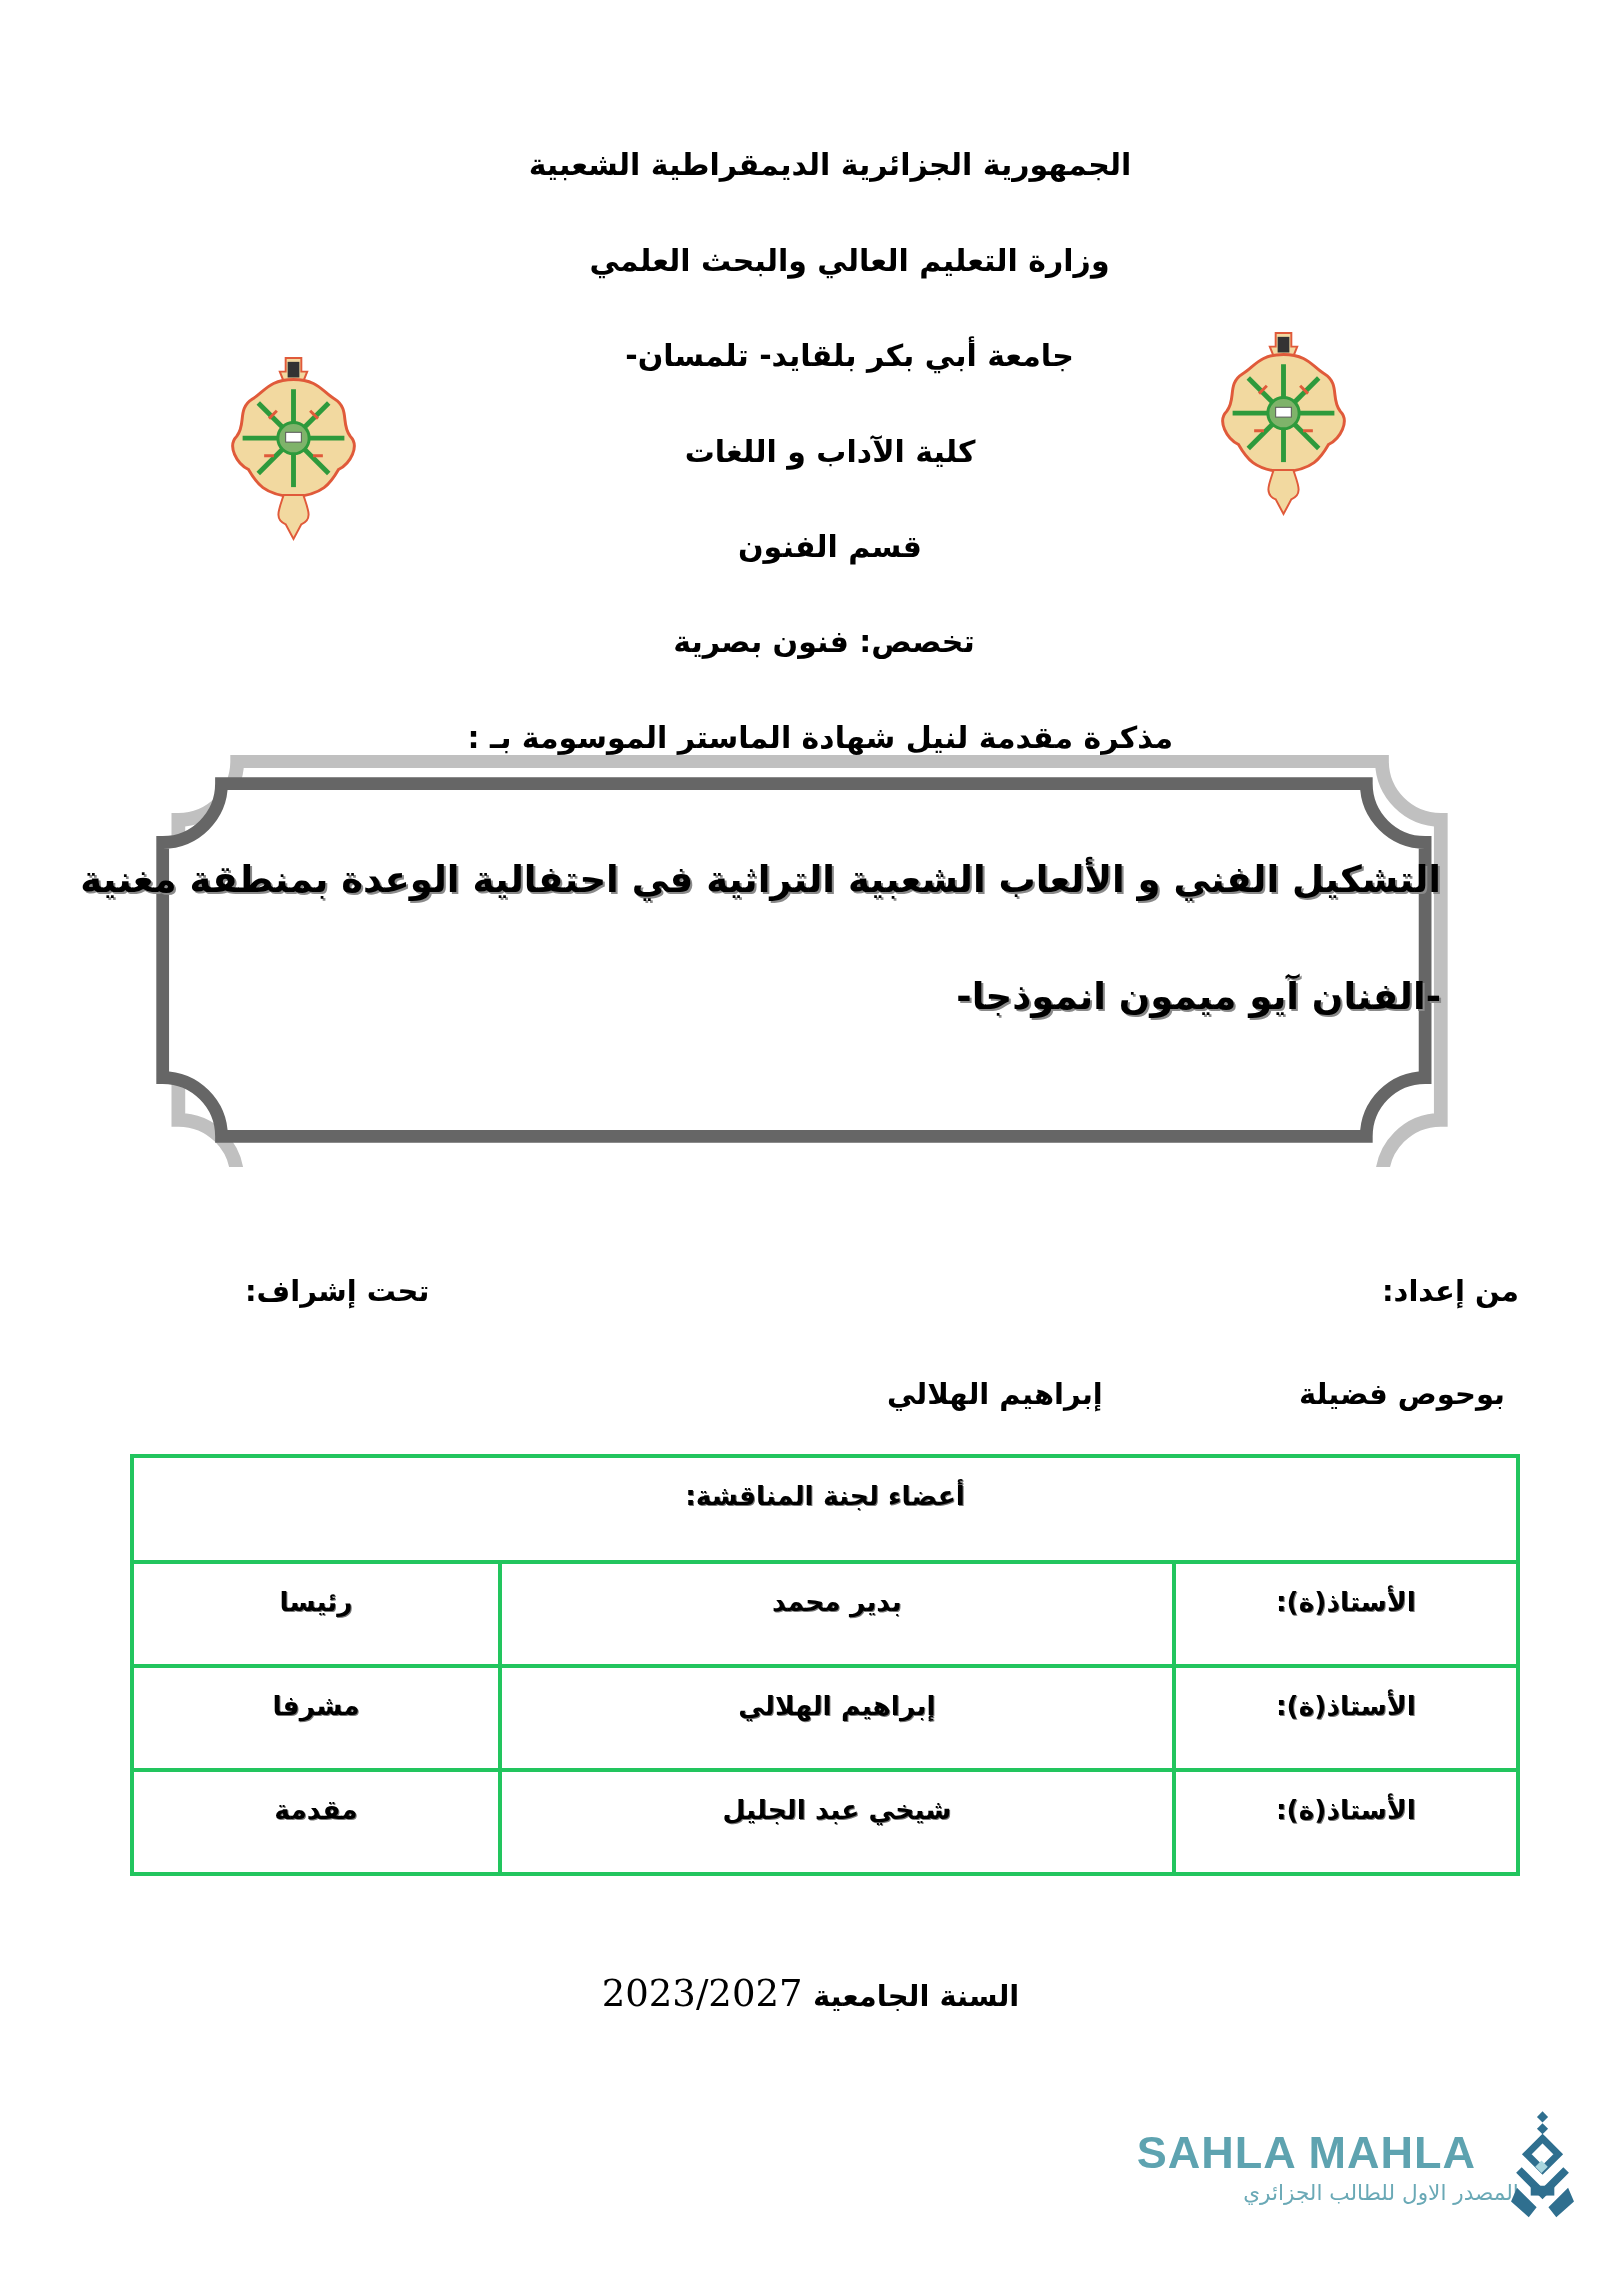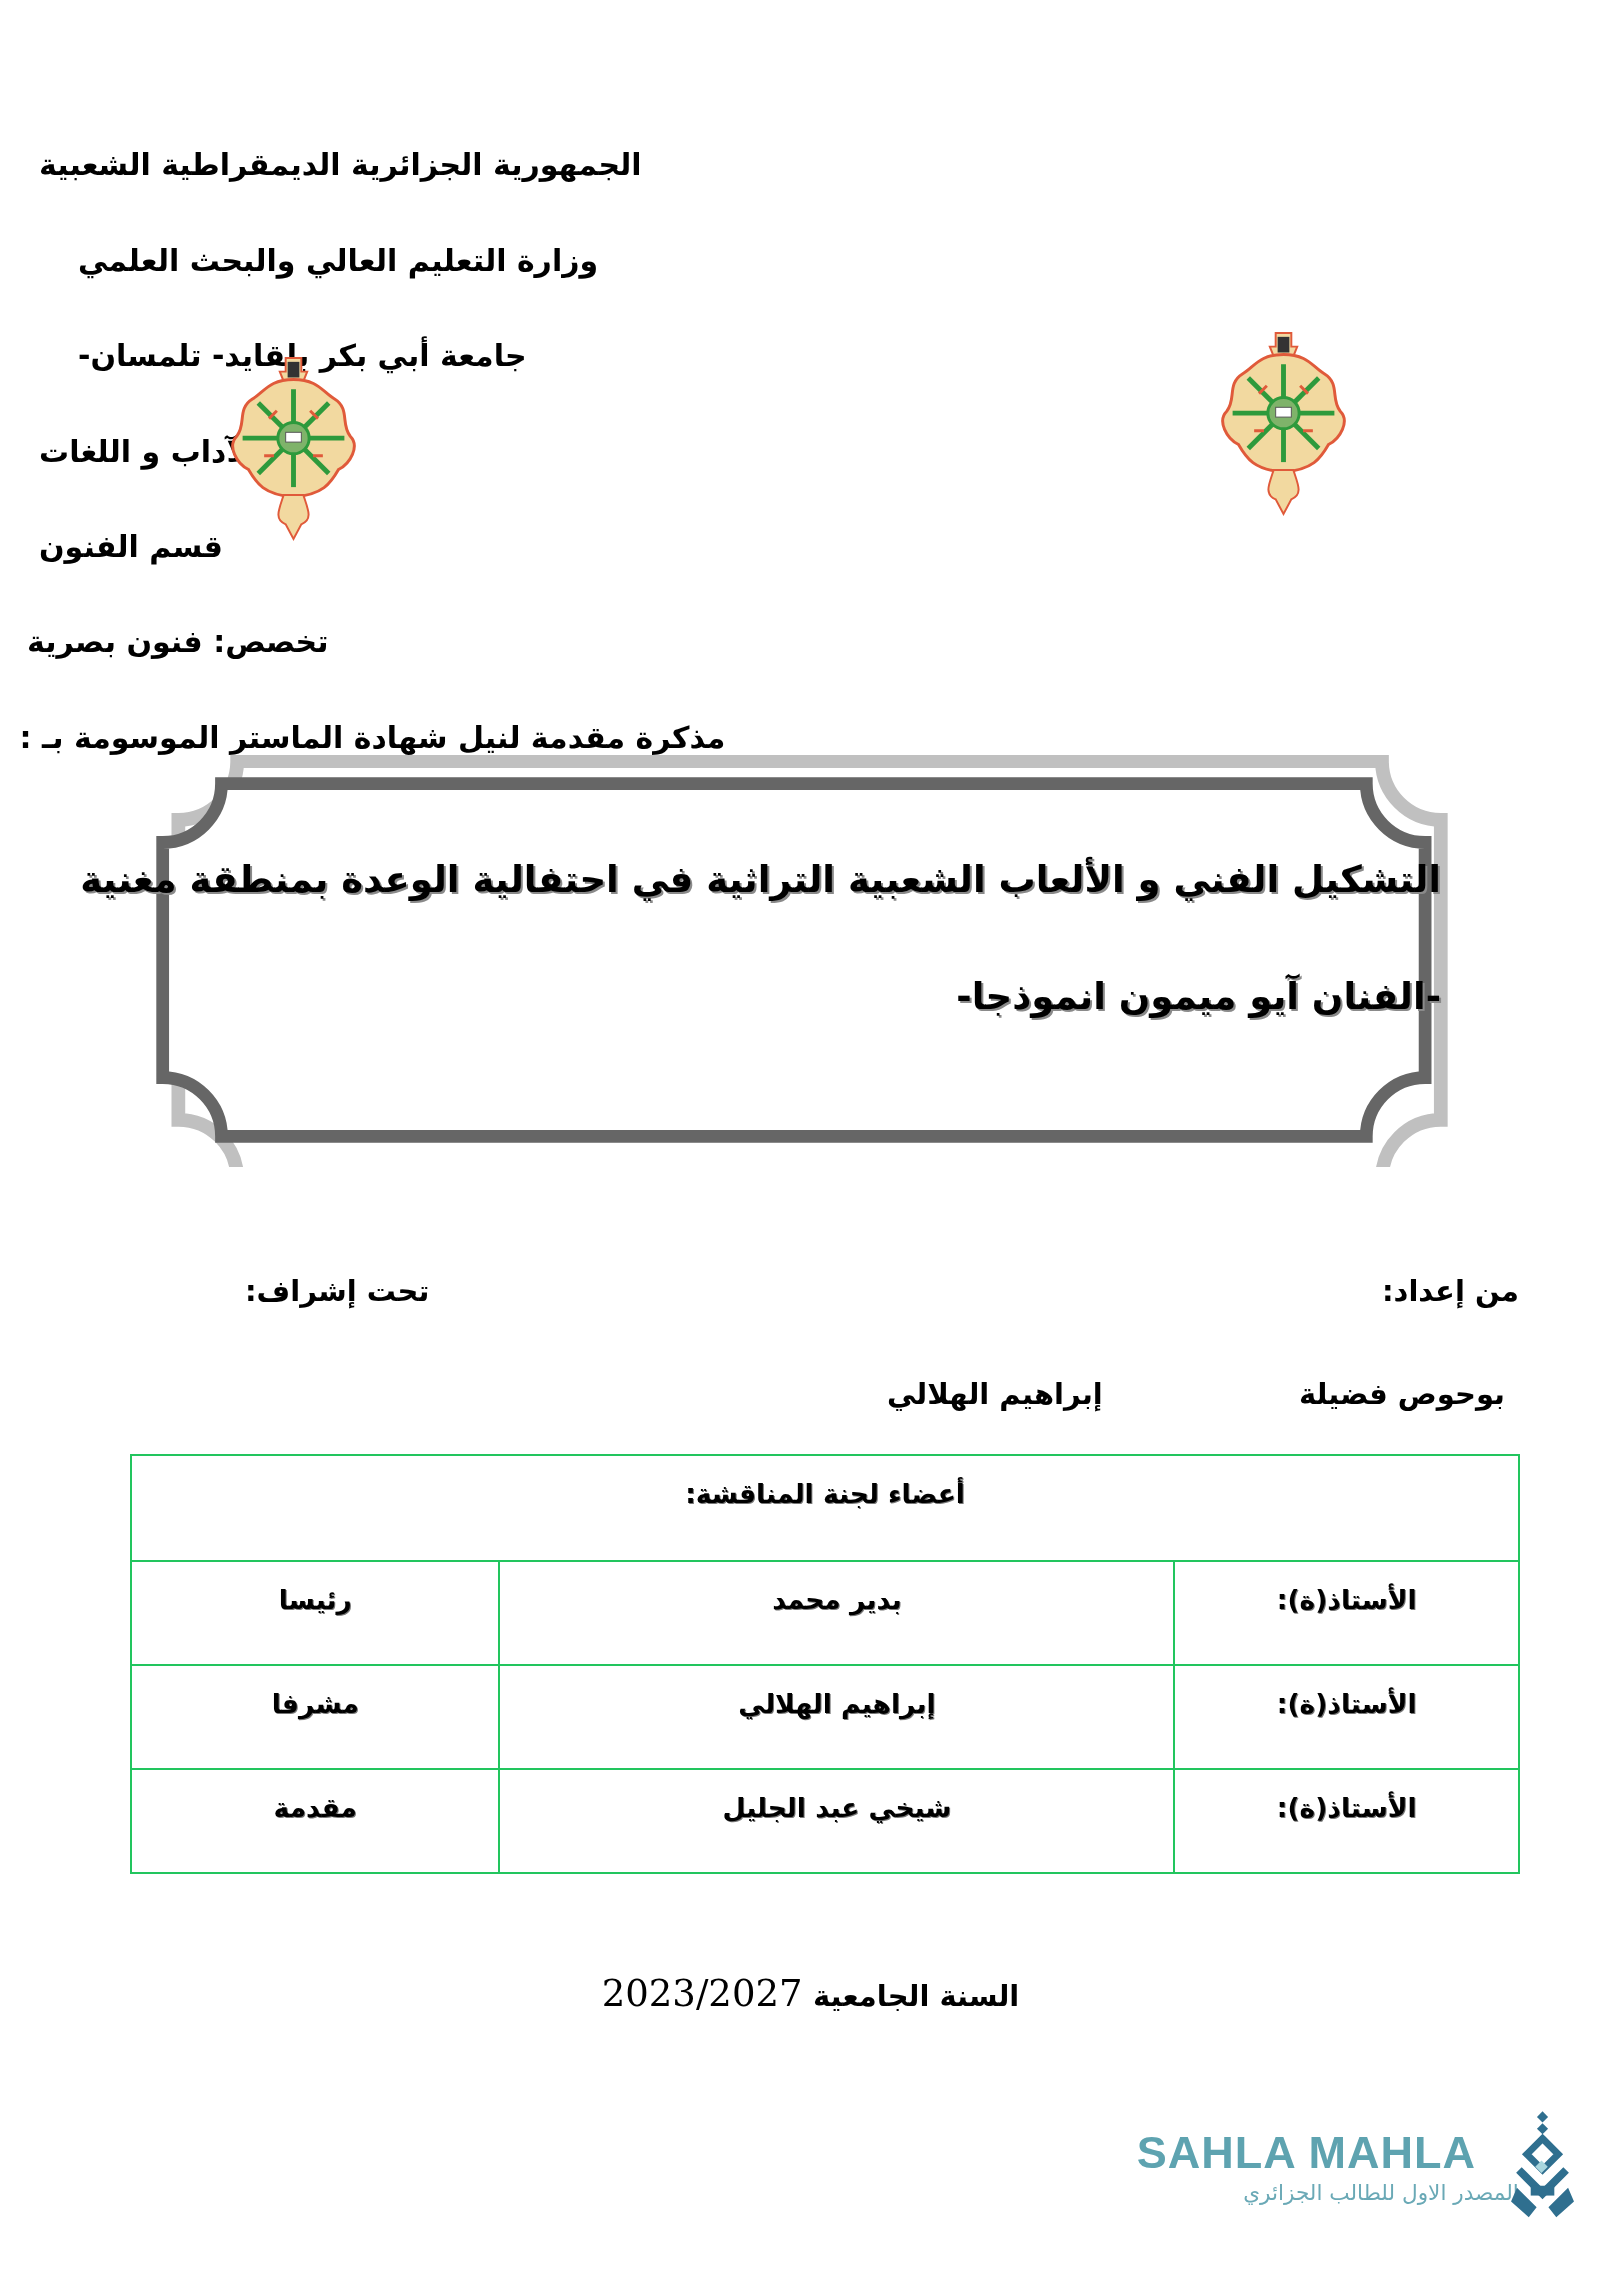--- a/index.html
+++ b/index.html
@@ -1,29 +1,29 @@
 <!DOCTYPE html>
 <html><head>
 <meta charset="utf-8">
 <style>
   * { box-sizing: border-box; margin: 0; padding: 0; }
   html, body { width: 1621px; height: 2293px; background: #ffffff; }
   body { position: relative; overflow: hidden; font-family: "DejaVu Sans", sans-serif; color: #000; }
   .abs { position: absolute; }
   .ar { direction: rtl; unicode-bidi: plaintext; white-space: nowrap; }
-  .center-line { left: 0; width: 1621px; text-align: left; }
+  .center-line { left: 0; width: 1621px; text-align: center; }
   .hdr { font-family: "DejaVu Sans", sans-serif; font-size: 30px; font-weight: bold; letter-spacing: 0; }
   .title { font-family: "DejaVu Sans", sans-serif; font-weight: bold; font-size: 37px;
            text-shadow: 2px 2px 0 #8a8a8a; }
   .label { font-size: 29px; font-weight: bold; }
   
   .frame-svg { left: 147px; top: 755px; }
   
   .committee { position: absolute; left: 130px; top: 1454px; width: 1390px; border-collapse: collapse; direction: rtl; }
-  .committee td { border: 2px solid #22c55e; text-align: center; vertical-align: top; font-size: 26.5px; font-weight: bold;
+  .committee td { border: 4px solid #22c55e; text-align: center; vertical-align: top; font-size: 26.5px; font-weight: bold;
                   text-shadow: 1px 1px 0 #777; padding-top: 21.6px; }
   .committee .head td { height: 106px; }
   .committee .row td { height: 104px; }
   .logo { width: 137px; height: 196px; }
   .footer-brand { left: 1127px; top: 2117px; width: 451px; height: 108px; }
   .brand-en { font-family: "Liberation Sans", sans-serif; font-size: 45px; font-weight: bold; color: #5ea3b0; letter-spacing: 1px; }
   .brand-ar { font-family: "DejaVu Sans", sans-serif; font-size: 21.6px; color: #6aa9b6; direction: rtl; }
 </style>
 </head>
 <body>

